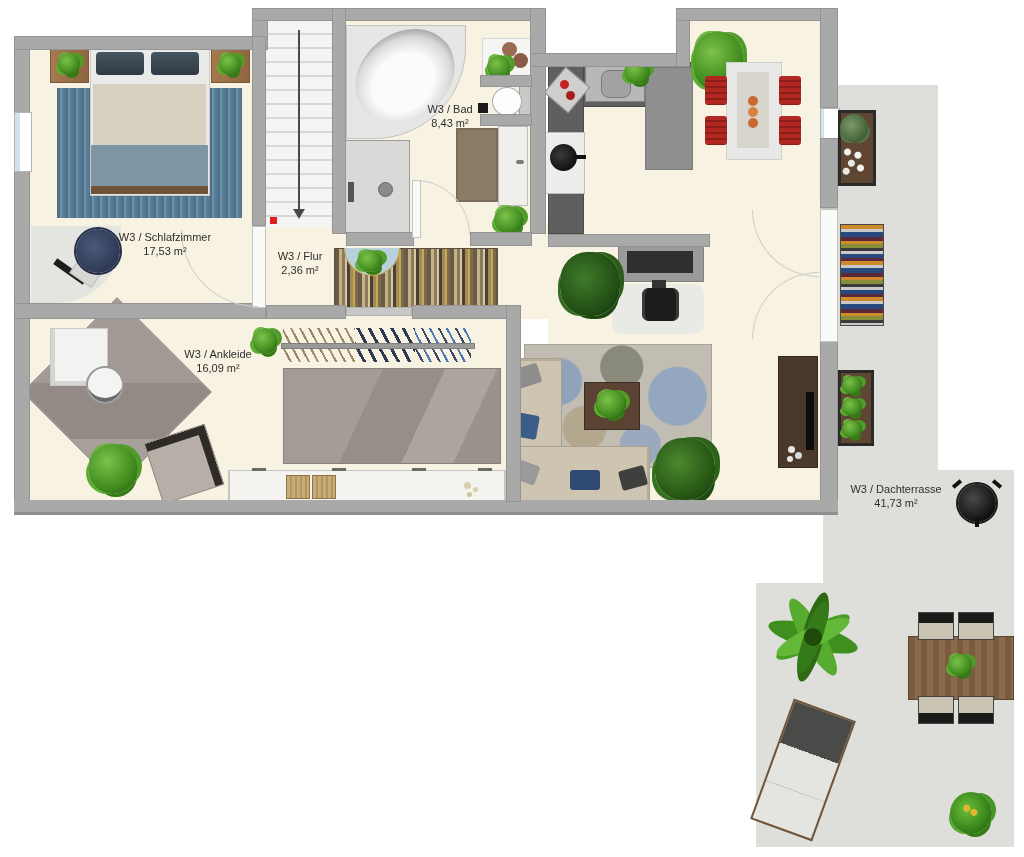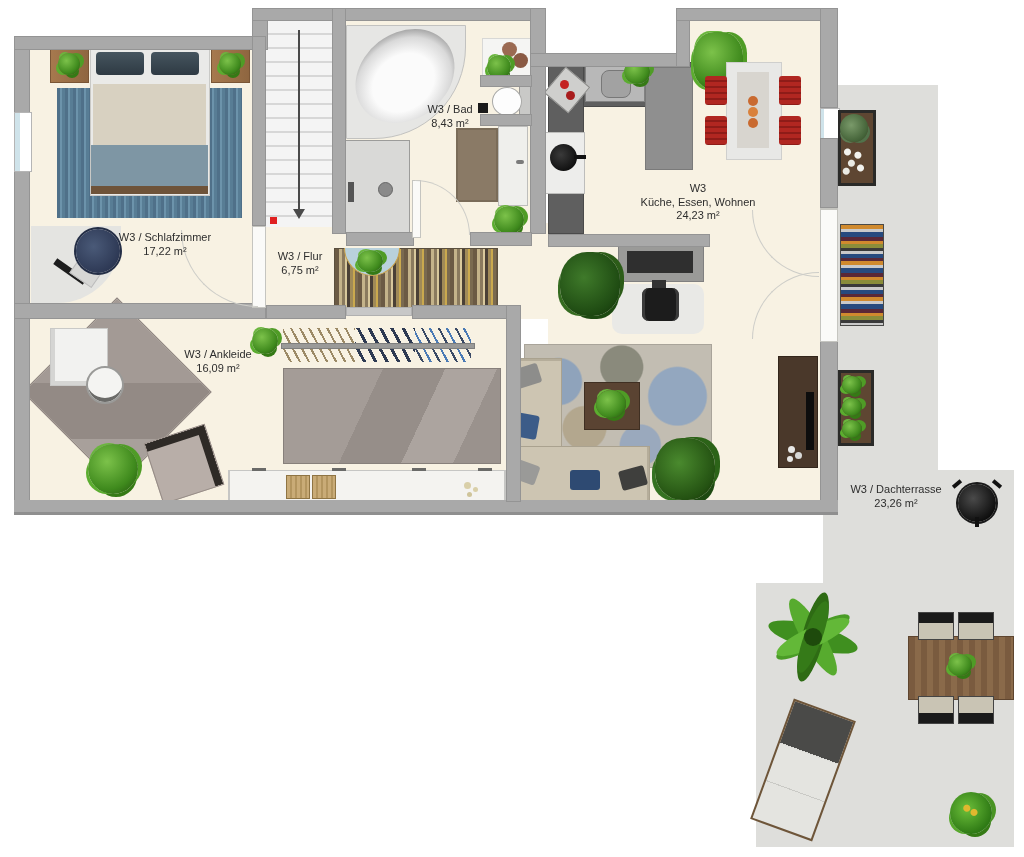--- a/index.html
+++ b/index.html
@@ -202,37 +202,32 @@
   <div class="furn" style="left:918px;top:612px;width:34px;height:26px;background:linear-gradient(180deg,#1a1a1a 0 10px,#c9c4b4 10px);border:1px solid #444;"></div>
   <div class="furn" style="left:958px;top:612px;width:34px;height:26px;background:linear-gradient(180deg,#1a1a1a 0 10px,#c9c4b4 10px);border:1px solid #444;"></div>
   <div class="furn" style="left:918px;top:696px;width:34px;height:26px;background:linear-gradient(0deg,#1a1a1a 0 10px,#c9c4b4 10px);border:1px solid #444;"></div>
   <div class="furn" style="left:958px;top:696px;width:34px;height:26px;background:linear-gradient(0deg,#1a1a1a 0 10px,#c9c4b4 10px);border:1px solid #444;"></div>
   <div class="furn" style="left:770px;top:706px;width:62px;height:124px;transform:rotate(20deg);background:linear-gradient(180deg,#4a4a48 0 44px,#dcdcd8 44px 45px,#e4e4e0 45px 84px,#c9c9c5 84px 85px,#e4e4e0 85px);border:2px solid #6e5539;"></div>
   <div class="plant" style="left:950px;top:792px;width:42px;height:42px;background:radial-gradient(circle at 40% 40%,#6cbf3a,#2f7a15 70%);box-shadow:8px -3px 0 -4px #4a9424,-6px 5px 0 -5px #57a82c,4px 8px 0 -5px #357a15;"></div>
   <div class="furn" style="left:962px;top:804px;width:16px;height:14px;background:radial-gradient(circle at 30% 30%,#e0b82e 0 3px,rgba(0,0,0,0) 4px),radial-gradient(circle at 75% 60%,#e0b82e 0 3px,rgba(0,0,0,0) 4px);"></div>
 
   <div class="label" style="left:165px;top:231px;">
     <div>W3 / Schlafzimmer</div>
-    <div>17,22 m²</div>
+    <div>17,53 m²</div>
   </div>
   <div class="label" style="left:300px;top:250px;">
     <div>W3 / Flur</div>
-    <div>6,75 m²</div>
+    <div>2,36 m²</div>
   </div>
   <div class="label" style="left:450px;top:103px;">
     <div>W3 / Bad</div>
     <div>8,43 m²</div>
   </div>
-  <div class="label" style="left:698px;top:182px;">
-    <div>W3</div>
-    <div>Küche, Essen, Wohnen</div>
-    <div>24,23 m²</div>
-  </div>
   <div class="label" style="left:218px;top:348px;">
     <div>W3 / Ankleide</div>
     <div>16,09 m²</div>
   </div>
   <div class="label" style="left:896px;top:483px;">
     <div>W3 / Dachterrasse</div>
-    <div>23,26 m²</div>
+    <div>41,73 m²</div>
   </div>
 
 </div>
 
 </body></html>

